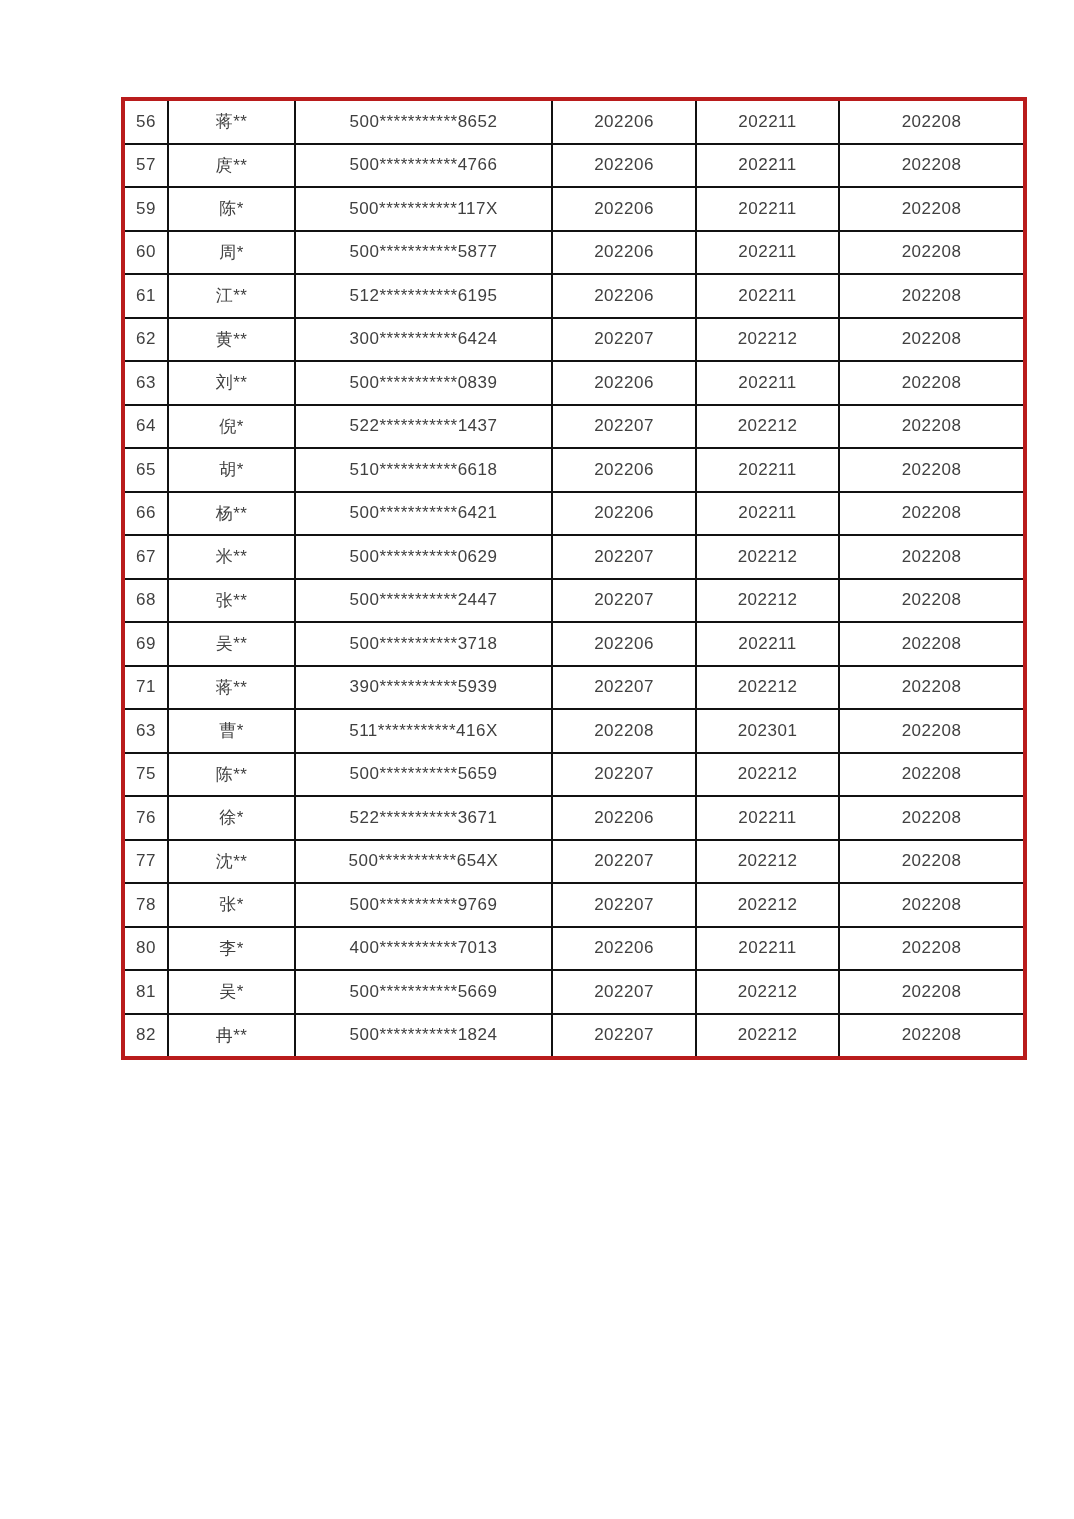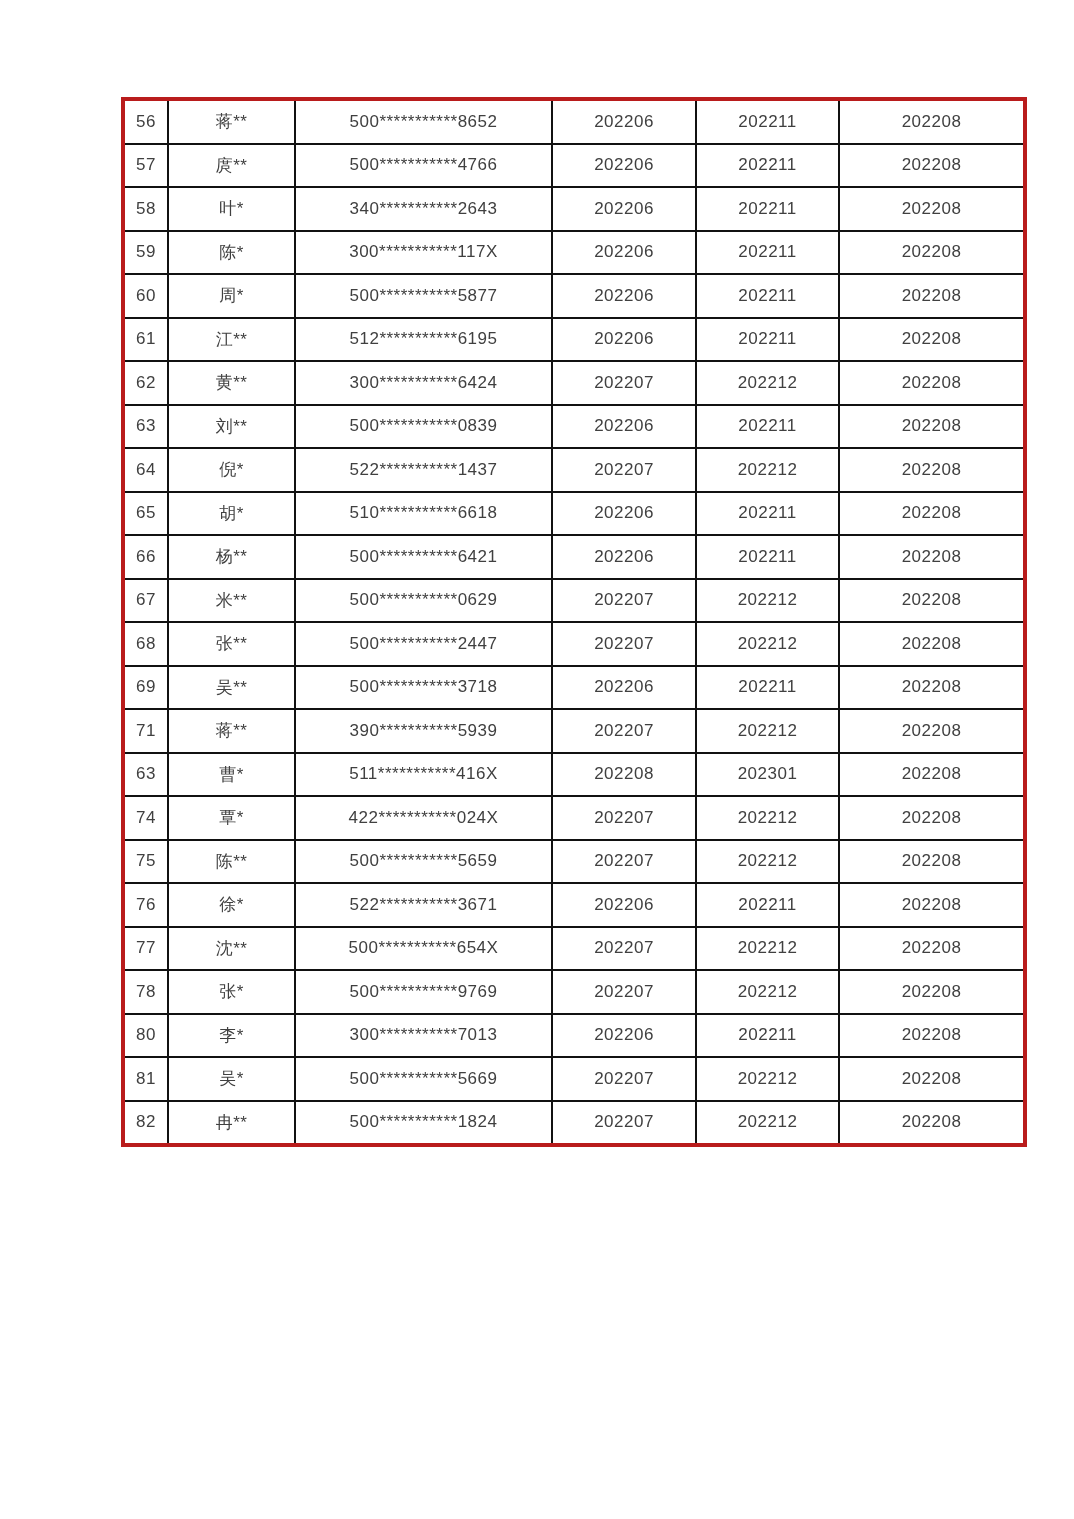--- a/index.html
+++ b/index.html
@@ -71,31 +71,23 @@
         </tr>
         <tr>
           <td class="c-no">57</td>
           <td class="c-name">庹**</td>
           <td class="c-id">500***********4766</td>
           <td class="c-d1">202206</td>
           <td class="c-d2">202211</td>
           <td class="c-d3">202208</td>
         </tr>
         <tr>
-          <td class="c-no">58</td>
-          <td class="c-name">叶*</td>
-          <td class="c-id">340***********2643</td>
-          <td class="c-d1">202206</td>
-          <td class="c-d2">202211</td>
-          <td class="c-d3">202208</td>
-        </tr>
-        <tr>
           <td class="c-no">59</td>
           <td class="c-name">陈*</td>
-          <td class="c-id">300***********117X</td>
+          <td class="c-id">500***********117X</td>
           <td class="c-d1">202206</td>
           <td class="c-d2">202211</td>
           <td class="c-d3">202208</td>
         </tr>
         <tr>
           <td class="c-no">60</td>
           <td class="c-name">周*</td>
           <td class="c-id">500***********5877</td>
           <td class="c-d1">202206</td>
           <td class="c-d2">202211</td>
@@ -183,28 +175,20 @@
         </tr>
         <tr>
           <td class="c-no">63</td>
           <td class="c-name">曹*</td>
           <td class="c-id">511***********416X</td>
           <td class="c-d1">202208</td>
           <td class="c-d2">202301</td>
           <td class="c-d3">202208</td>
         </tr>
         <tr>
-          <td class="c-no">74</td>
-          <td class="c-name">覃*</td>
-          <td class="c-id">422***********024X</td>
-          <td class="c-d1">202207</td>
-          <td class="c-d2">202212</td>
-          <td class="c-d3">202208</td>
-        </tr>
-        <tr>
           <td class="c-no">75</td>
           <td class="c-name">陈**</td>
           <td class="c-id">500***********5659</td>
           <td class="c-d1">202207</td>
           <td class="c-d2">202212</td>
           <td class="c-d3">202208</td>
         </tr>
         <tr>
           <td class="c-no">76</td>
           <td class="c-name">徐*</td>
@@ -225,21 +209,21 @@
           <td class="c-no">78</td>
           <td class="c-name">张*</td>
           <td class="c-id">500***********9769</td>
           <td class="c-d1">202207</td>
           <td class="c-d2">202212</td>
           <td class="c-d3">202208</td>
         </tr>
         <tr>
           <td class="c-no">80</td>
           <td class="c-name">李*</td>
-          <td class="c-id">300***********7013</td>
+          <td class="c-id">400***********7013</td>
           <td class="c-d1">202206</td>
           <td class="c-d2">202211</td>
           <td class="c-d3">202208</td>
         </tr>
         <tr>
           <td class="c-no">81</td>
           <td class="c-name">吴*</td>
           <td class="c-id">500***********5669</td>
           <td class="c-d1">202207</td>
           <td class="c-d2">202212</td>

